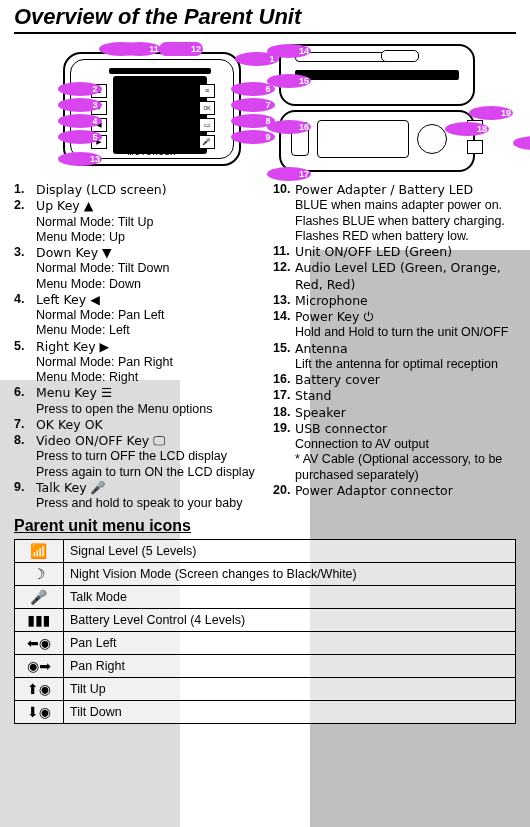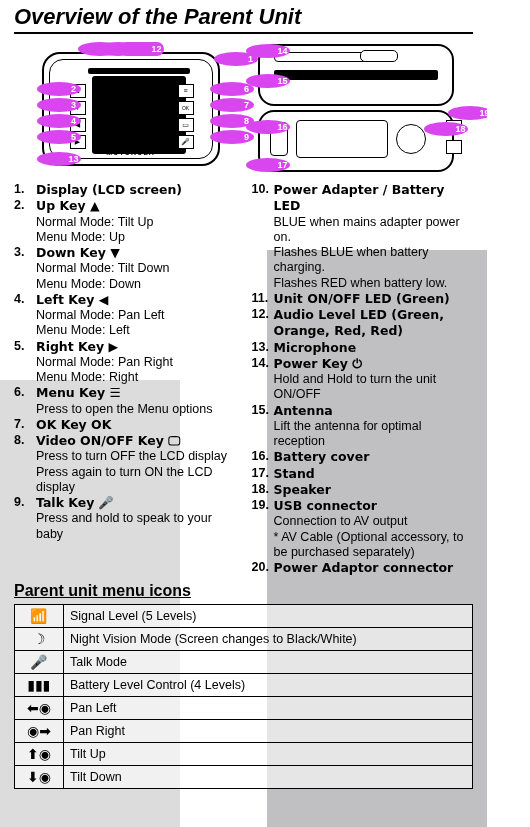--- a/index.html
+++ b/index.html
@@ -7,21 +7,21 @@
     margin: 0;
     padding: 0;
     width: 530px;
     font-family: Arial, Helvetica, sans-serif;
     font-size: 12px;
     color: #000;
     background: #fff;
   }
   .page {
     position: relative;
-    width: 487px;
+    width: 530px;
     height: 827px;
     overflow: hidden;
     background: #fff;
   }
   
   .bg-left {
     position: absolute;
     left: 0;
     top: 380px;
     width: 180px;
@@ -175,21 +175,21 @@
     gap: 16px;
     font-size: 12.5px;
     line-height: 1.22;
   }
   .col { flex: 1; }
   .entry { display: flex; margin: 0; padding: 0; }
   .entry .num { font-weight: bold; width: 22px; flex-shrink: 0; }
   .entry .txt { flex: 1; }
   .entry .txt .lead { display:inline; }
   .sub { display:block; }
-  .glyph { font-family: 'Segoe UI Symbol','DejaVu Sans', Arial, sans-serif; font-weight: bold; }
+  .glyph { font-family: 'Segoe UI Symbol','DejaVu Sans', Arial, sans-serif; }
 
   h2.sub {
     font-weight: bold;
     font-size: 16px;
     margin: 6px 0 4px 0;
     display:block;
     text-decoration:underline;
   }
 
   table.icons {
@@ -245,21 +245,21 @@
             <div class="callout" style="left:3px;top:40px;">2</div>
             <div class="callout" style="left:3px;top:56px;">3</div>
             <div class="callout" style="left:3px;top:72px;">4</div>
             <div class="callout" style="left:3px;top:88px;">5</div>
             <div class="callout" style="left:176px;top:40px;">6</div>
             <div class="callout" style="left:176px;top:56px;">7</div>
             <div class="callout" style="left:176px;top:72px;">8</div>
             <div class="callout" style="left:176px;top:88px;">9</div>
             <div class="callout" style="left:44px;top:0px;">10</div>
             <div class="callout" style="left:62px;top:0px;">11</div>
-            <div class="callout" style="left:86px;top:0px;border-radius:7px;">12</div>
+            <div class="callout" style="left:104px;top:0px;border-radius:7px;">12</div>
             <div class="callout" style="left:3px;top:110px;">13</div>
           </div>
       </div>
 
       <div class="device back-stack">
         <div class="back-top">
           <div class="antenna"></div>
           <div class="btnpwr"></div>
           <div class="brandbar"></div>
         </div>
@@ -269,21 +269,21 @@
           <div class="speaker"></div>
           <div class="ports">
             <div class="port"></div>
             <div class="port"></div>
           </div>
         </div>
         <div id="callouts-back">
             <div class="callout" style="left:-8px;top:2px;">14</div>
             <div class="callout" style="left:-8px;top:32px;">15</div>
             <div class="callout" style="left:-8px;top:78px;">16</div>
-            <div class="callout" style="left:-8px;top:116px;">17</div>
+            <div class="callout" style="left:-8px;top:125px;">17</div>
             <div class="callout" style="left:170px;top:80px;">18</div>
             <div class="callout" style="left:194px;top:64px;">19</div>
             <div class="callout" style="left:194px;top:94px;margin-left:44px;">20</div>
           </div>
       </div>
     </div>
 
     <div class="cols">
       <div class="col" id="col-left">
           <div class="entry">

